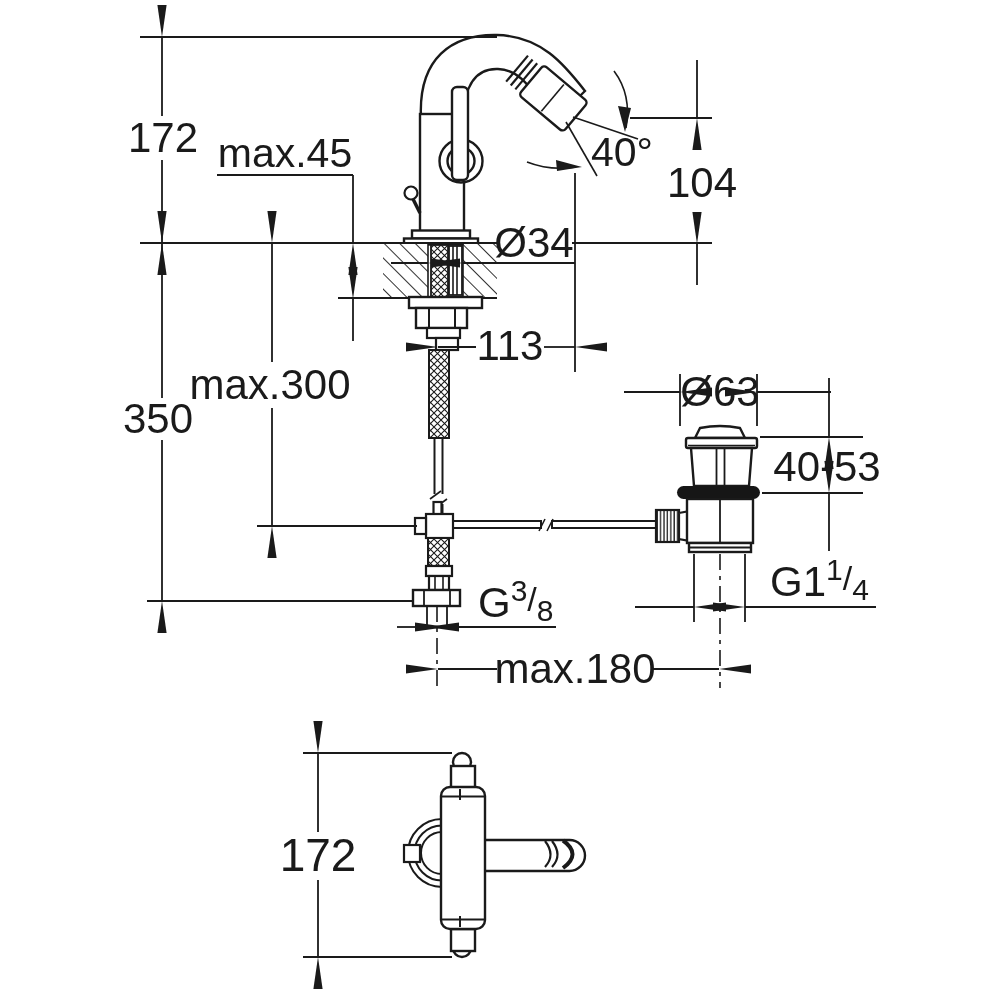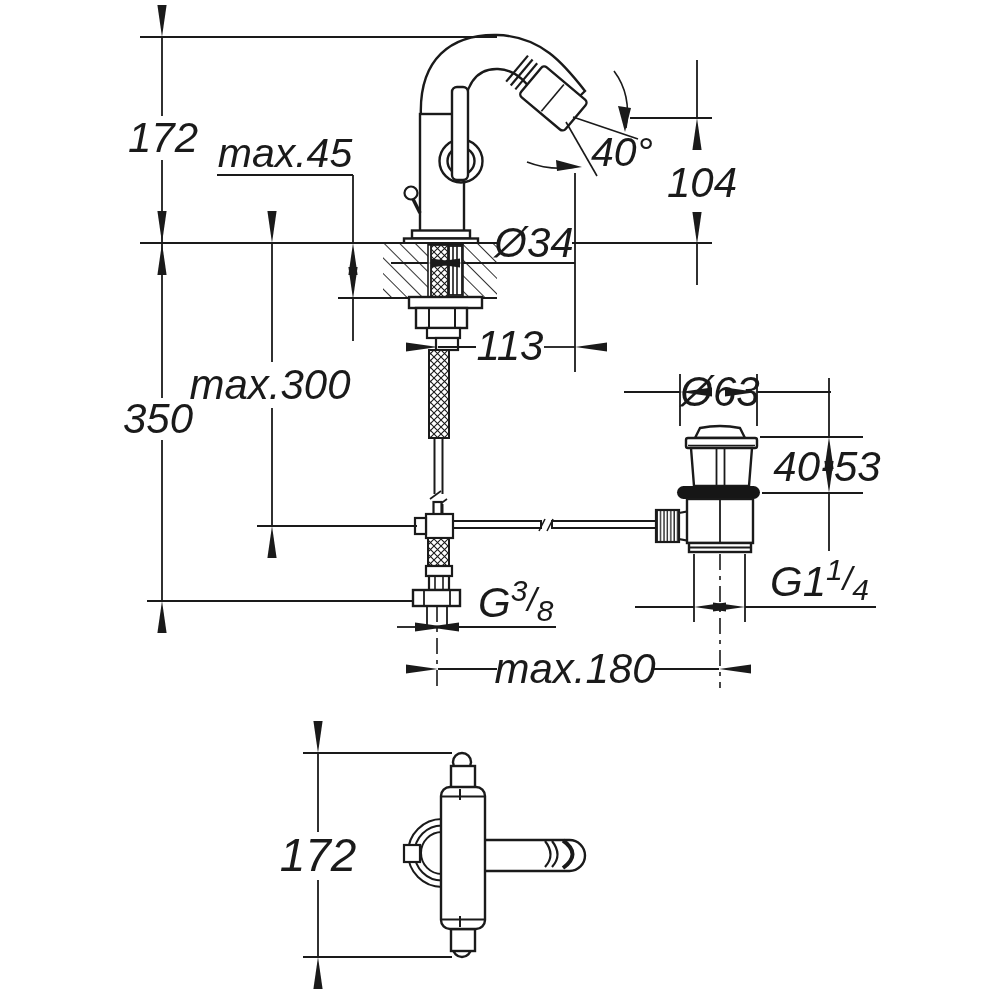--- a/index.html
+++ b/index.html
@@ -1,16 +1,16 @@
 <!DOCTYPE html>
 <html><head>
 <meta charset="utf-8">
 <style>
   html,body{margin:0;padding:0;background:#fff;}
-  .stage{width:1000px;height:1000px;position:relative;background:#86efac;font-family:"Liberation Sans",sans-serif;font-style:italic;}
+  .stage{width:1000px;height:1000px;position:relative;background:#86efac;font-family:"Liberation Sans",sans-serif;}
   svg{display:block;}
   text{fill:#1a1a1a;font-family:"Liberation Sans",sans-serif;}
   .dim-text{font-size:42px;}
   .dim-text-sm{font-size:41px;}
   .dim-text-lg{font-size:46px;}
   .thin{stroke:#1a1a1a;stroke-width:1.8;fill:none;}
   .thin16{stroke:#1a1a1a;stroke-width:1.6;fill:none;}
   .out{stroke:#1a1a1a;stroke-width:2.4;fill:#fff;}
   .out-nf{stroke:#1a1a1a;stroke-width:2.4;fill:none;}
   .out22{stroke:#1a1a1a;stroke-width:2.2;fill:#fff;}

